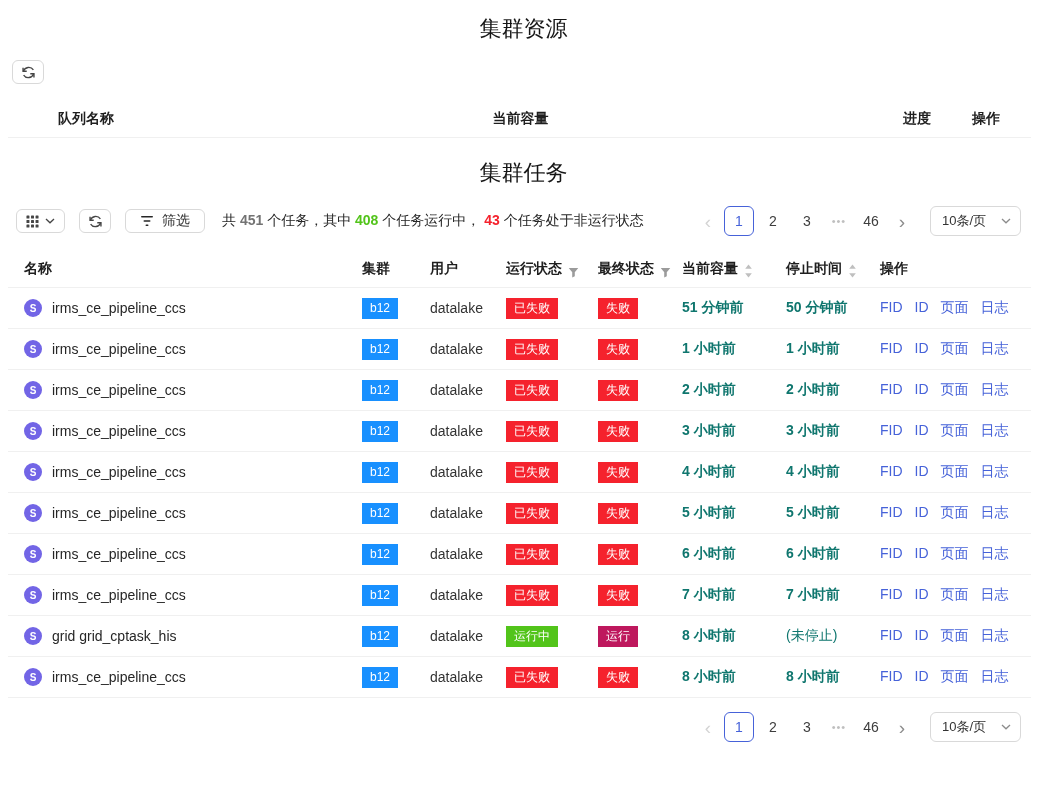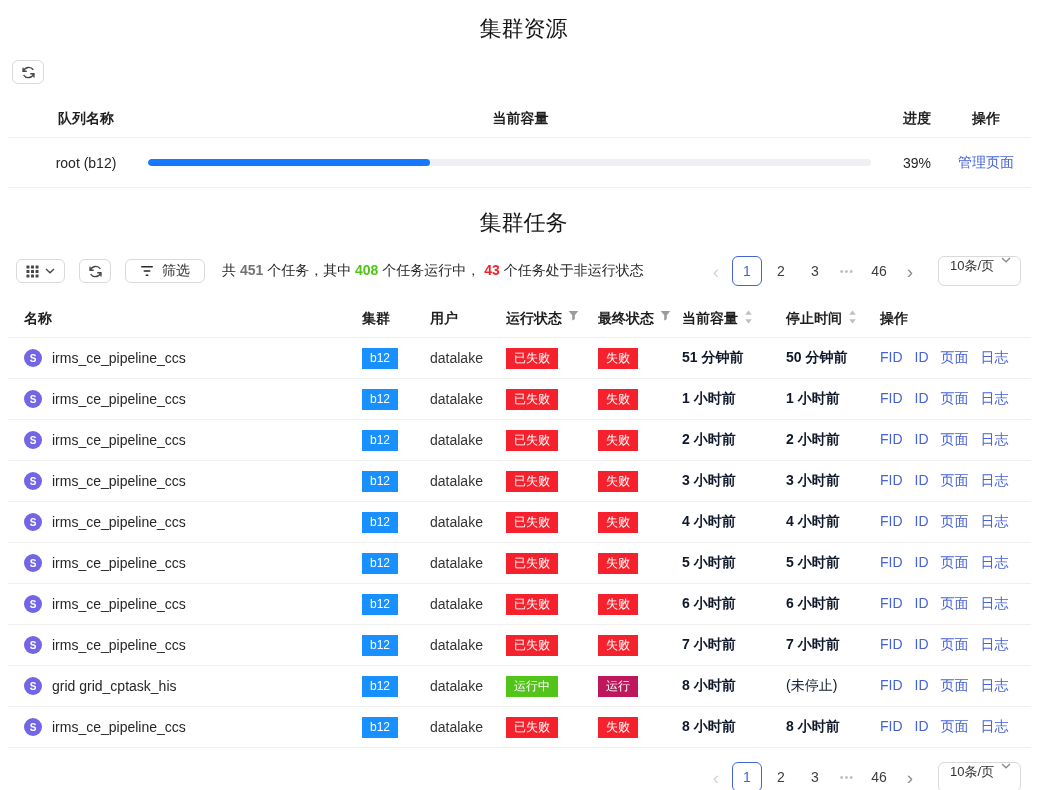--- a/index.html
+++ b/index.html
@@ -42,44 +42,44 @@
 
   .pagination { display: flex; align-items: center; margin-left: auto; }
   .page-arrow { width: 28px; height: 30px; display: inline-flex; align-items: center; justify-content: center;
                 font-size: 19px; color: #8c8c8c; cursor: pointer; line-height: 1; }
   .page-arrow.disabled { color: #d4d4d4; cursor: default; }
   .page-item { min-width: 30px; height: 30px; margin: 0 2px; display: inline-flex; align-items: center;
                justify-content: center; border-radius: 6px; color: #3d3d3d; cursor: pointer; }
   .page-item.active { border: 1px solid #4662d9; color: #4662d9; font-weight: 500; }
   .page-ellipsis { min-width: 30px; text-align: center; color: #bfbfbf; font-size: 11px; letter-spacing: 1px; cursor: pointer; }
   .page-size { margin-left: 14px; height: 30px; min-width: 80px; border: 1px solid #d9d9d9; border-radius: 6px;
-               display: inline-flex; align-items: flex-start; gap: 7px; padding: 0 9px 0 11px; font-size: 13px;
+               display: inline-flex; align-items: center; gap: 15px; padding: 0 9px 0 11px; font-size: 13px;
                color: #333; cursor: pointer; background: #fff; }
   .page-size .caret { color: #8c8c8c; display: inline-flex; }
 
   
   .task-table { margin: 14px 8px 0 8px; }
   .grid-task { display: grid; grid-template-columns: 338px 68px 76px 92px 84px 104px 94px 1fr;
                align-items: center; padding-left: 16px; }
   .t-head { height: 38px; border-bottom: 1px solid #f0f0f0; font-weight: 600; color: #1f1f1f; }
-  .th { display: flex; align-items: flex-start; gap: 6px; }
+  .th { display: flex; align-items: flex-end; gap: 6px; }
   .hicon { display: inline-flex; color: #9b9b9b; cursor: pointer; }
   .sorticon { color: #bfbfbf; }
   .t-row { height: 41px; border-bottom: 1px solid #f0f0f0; }
   .cell-name { display: flex; align-items: center; gap: 10px; }
   .avatar { width: 18px; height: 18px; border-radius: 50%; background: #7265e6; color: #fff; font-size: 10px;
             font-weight: 700; display: inline-flex; align-items: center; justify-content: center; flex: 0 0 18px; }
   .task-name { color: #262626; }
   .user-name { color: #333; }
   .tag { display: inline-block; padding: 2px 8px; border-radius: 0; color: #fff; font-size: 12px; line-height: 17px; }
   .tag-cluster { background: #1890ff; }
   .tag-failed  { background: #f5222d; }
   .tag-running { background: #52c41a; }
   .tag-run     { background: #be185d; }
-  .time { font-weight: 600; color: #0f172a; }
+  .time { font-weight: 600; color: #0f766e; }
   .time.plain { font-weight: 400; }
   .row-actions { display: flex; gap: 12px; }
 
   .bottom-bar { display: flex; align-items: center; justify-content: flex-end; margin: 14px 18px 0 0; }
 </style>
 </head>
 <body>
 
 <h2 class="section-title">集群资源</h2>
 
@@ -95,30 +95,20 @@
     </span>
   </button>
 </div>
 
 <div class="res-table">
   <div class="grid-res res-head">
     <div>队列名称</div>
     <div>当前容量</div>
     <div>进度</div>
     <div>操作</div>
-  </div>
-  <div class="grid-res res-row">
-    <div class="queue-name">root (b12)</div>
-    <div>
-      <div class="progress-track">
-        <div class="progress-fill" style="width: 39%;"></div>
-      </div>
-    </div>
-    <div>39%</div>
-    <div><a class="link">管理页面</a></div>
   </div>
 </div>
 
 <h2 class="section-title tasks-title">集群任务</h2>
 
 <div class="toolbar">
   <button class="icon-btn btn-cols">
     <span style="display:inline-flex;">
       <svg width="13" height="13" viewBox="0 0 14 14" fill="currentColor">
         <rect x="0.5" y="0.5" width="3.2" height="3.2" rx="0.6"></rect>

